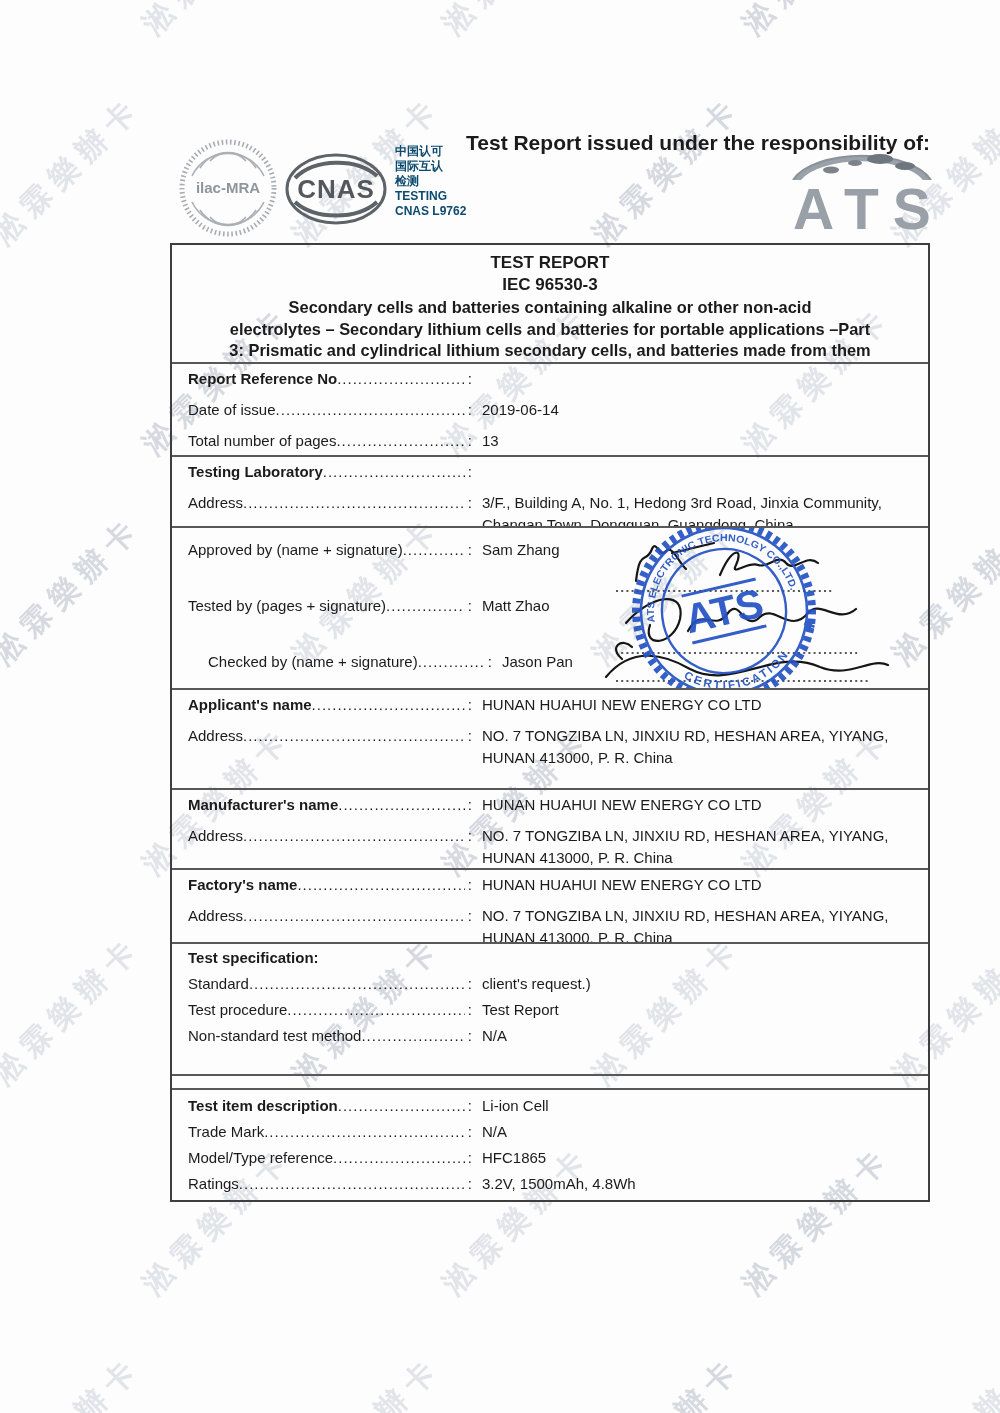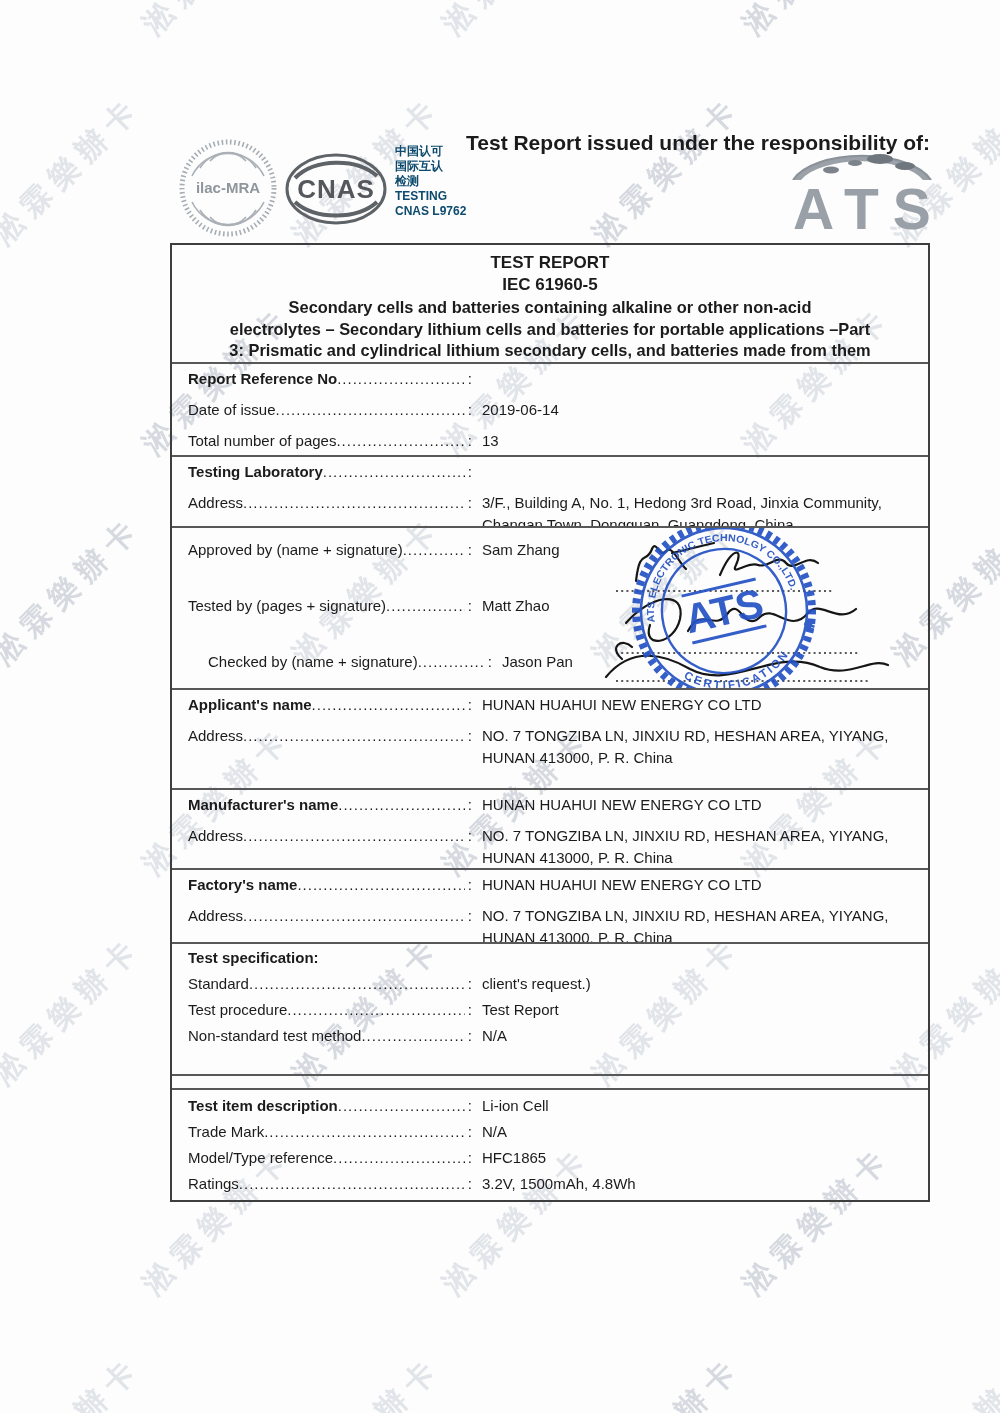--- a/index.html
+++ b/index.html
@@ -140,21 +140,21 @@
       <ellipse cx="70" cy="13" rx="7" ry="3" fill="#7c838a"></ellipse>
       <ellipse cx="46" cy="20" rx="8" ry="3.4" fill="#7c838a"></ellipse>
     </svg>
     <div class="letters">ATS</div>
   </div>
 
   <div id="report-table">
 
     <div class="sec" id="sec-title">
       <div class="t1">TEST REPORT</div>
-      <div class="t2">IEC 61960-5</div>
+      <div class="t2">IEC 96530-3</div>
       <div class="tdesc">
         <div>Secondary cells and batteries containing alkaline or other non-acid</div>
         <div>electrolytes – Secondary lithium cells and batteries for portable applications –Part</div>
         <div>3: Prismatic and cylindrical lithium secondary cells, and batteries made from them</div>
       </div>
     </div>
 
     <div class="sec" id="sec-info">
         <div class="row">
           <div class="lblcell">

